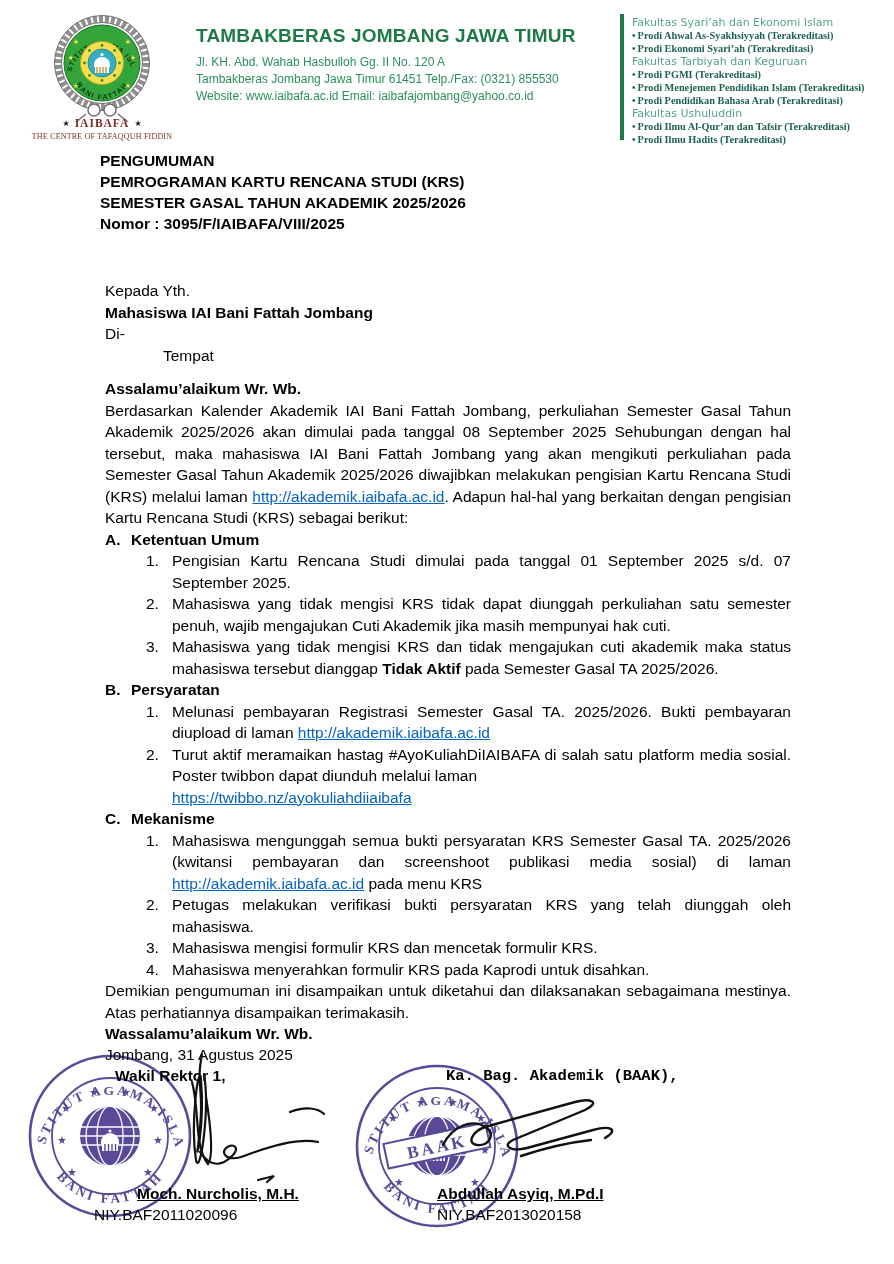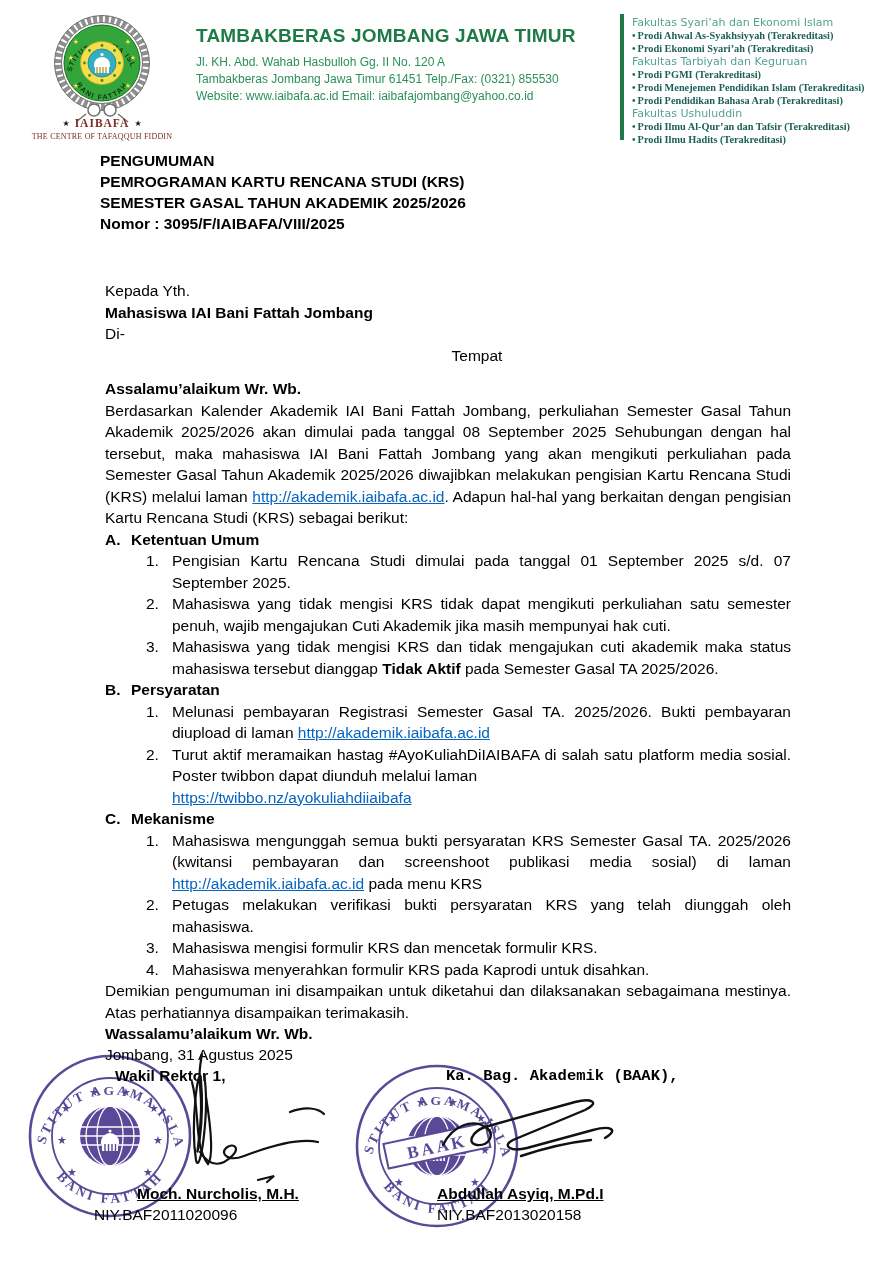--- a/index.html
+++ b/index.html
@@ -18,21 +18,21 @@
   .fac-name { color:#55a28f; font-size:11px; line-height:13px; font-family:"DejaVu Sans", sans-serif; }
   .fac-prodi { color:#1d6055; font-size:10.3px; line-height:13px; font-weight:bold; font-family:"Liberation Serif", serif; white-space:nowrap; }
   .fac-prodi::before { content:"\2022"; margin-right:2px; }
 
   
   .title-block { position:absolute; top:150px; left:100px; width:694px; text-align:left; font-weight:bold; font-size:15.5px; line-height:21px; }
 
   
   .content { position:absolute; top:256px; left:105px; width:686px; font-size:15.5px; line-height:21.5px;margin-top:24px; }
   .b { font-weight:bold; }
-  .indent { padding-left:58px;text-align:center; }
+  .indent { padding-left:58px; }
   .gap { height:12px; }
   .just { text-align:justify; }
   a.doclink { color:#0563c1; text-decoration:underline; cursor:pointer; }
   .sec-head { display:flex; font-weight:bold; }
   .sec-marker { width:26px; flex-shrink:0; }
   .item { display:flex; margin-left:41px; }
   .item-num { width:26px; flex-shrink:0; }
   .item-text { flex:1; text-align:justify; }
   .link-line { display:block; }
 
@@ -167,21 +167,21 @@
     <div class="sec-head">
       <span class="sec-marker">A.</span>
       <span>Ketentuan Umum</span>
     </div>
     <div class="item">
       <span class="item-num">1.</span>
       <span class="item-text">Pengisian Kartu Rencana Studi dimulai pada tanggal 01 September 2025 s/d. 07 September 2025.</span>
     </div>
     <div class="item">
       <span class="item-num">2.</span>
-      <span class="item-text">Mahasiswa yang tidak mengisi KRS tidak dapat mengikuti perkuliahan satu semester penuh, wajib mengajukan Cuti Akademik jika masih mempunyai hak cuti.</span>
+      <span class="item-text">Mahasiswa yang tidak mengisi KRS tidak dapat diunggah perkuliahan satu semester penuh, wajib mengajukan Cuti Akademik jika masih mempunyai hak cuti.</span>
     </div>
     <div class="item">
       <span class="item-num">3.</span>
       <span class="item-text"><span>Mahasiswa yang tidak mengisi KRS dan tidak mengajukan cuti akademik maka status mahasiswa tersebut dianggap </span><span class="b">Tidak Aktif</span><span> pada Semester Gasal TA 2025/2026.</span></span>
     </div>
 
     <div class="sec-head">
       <span class="sec-marker">B.</span>
       <span>Persyaratan</span>
     </div>

